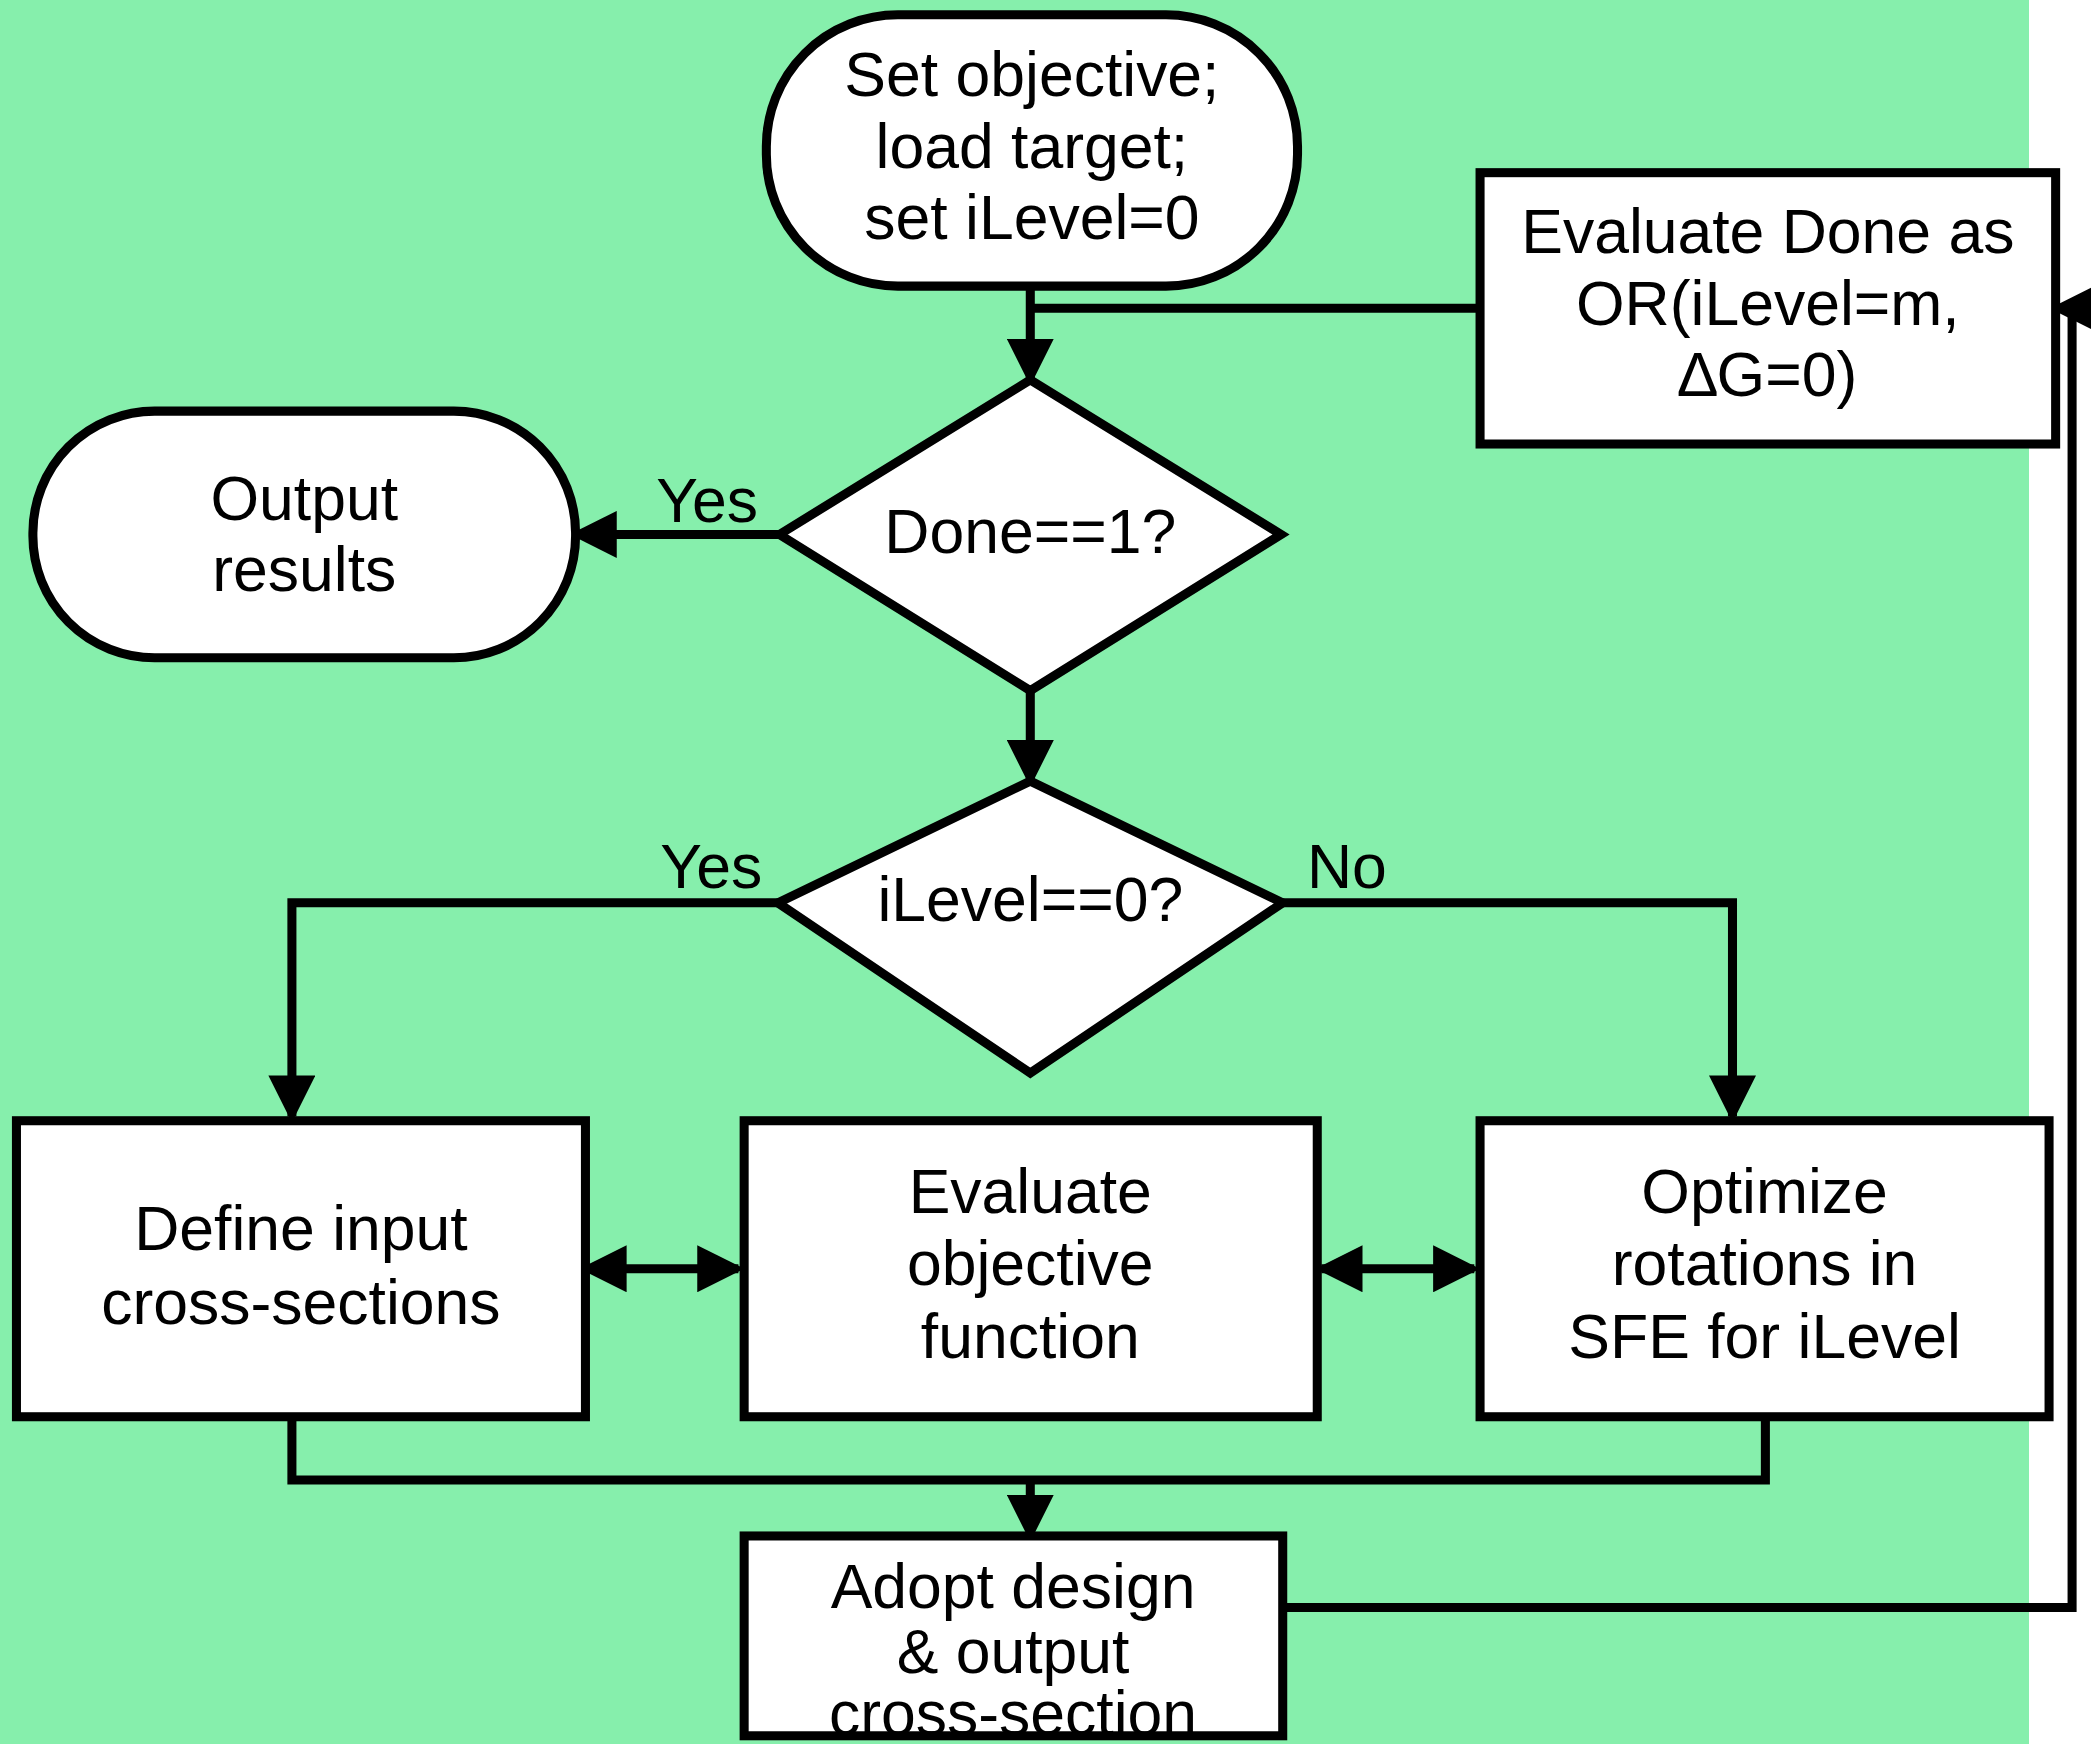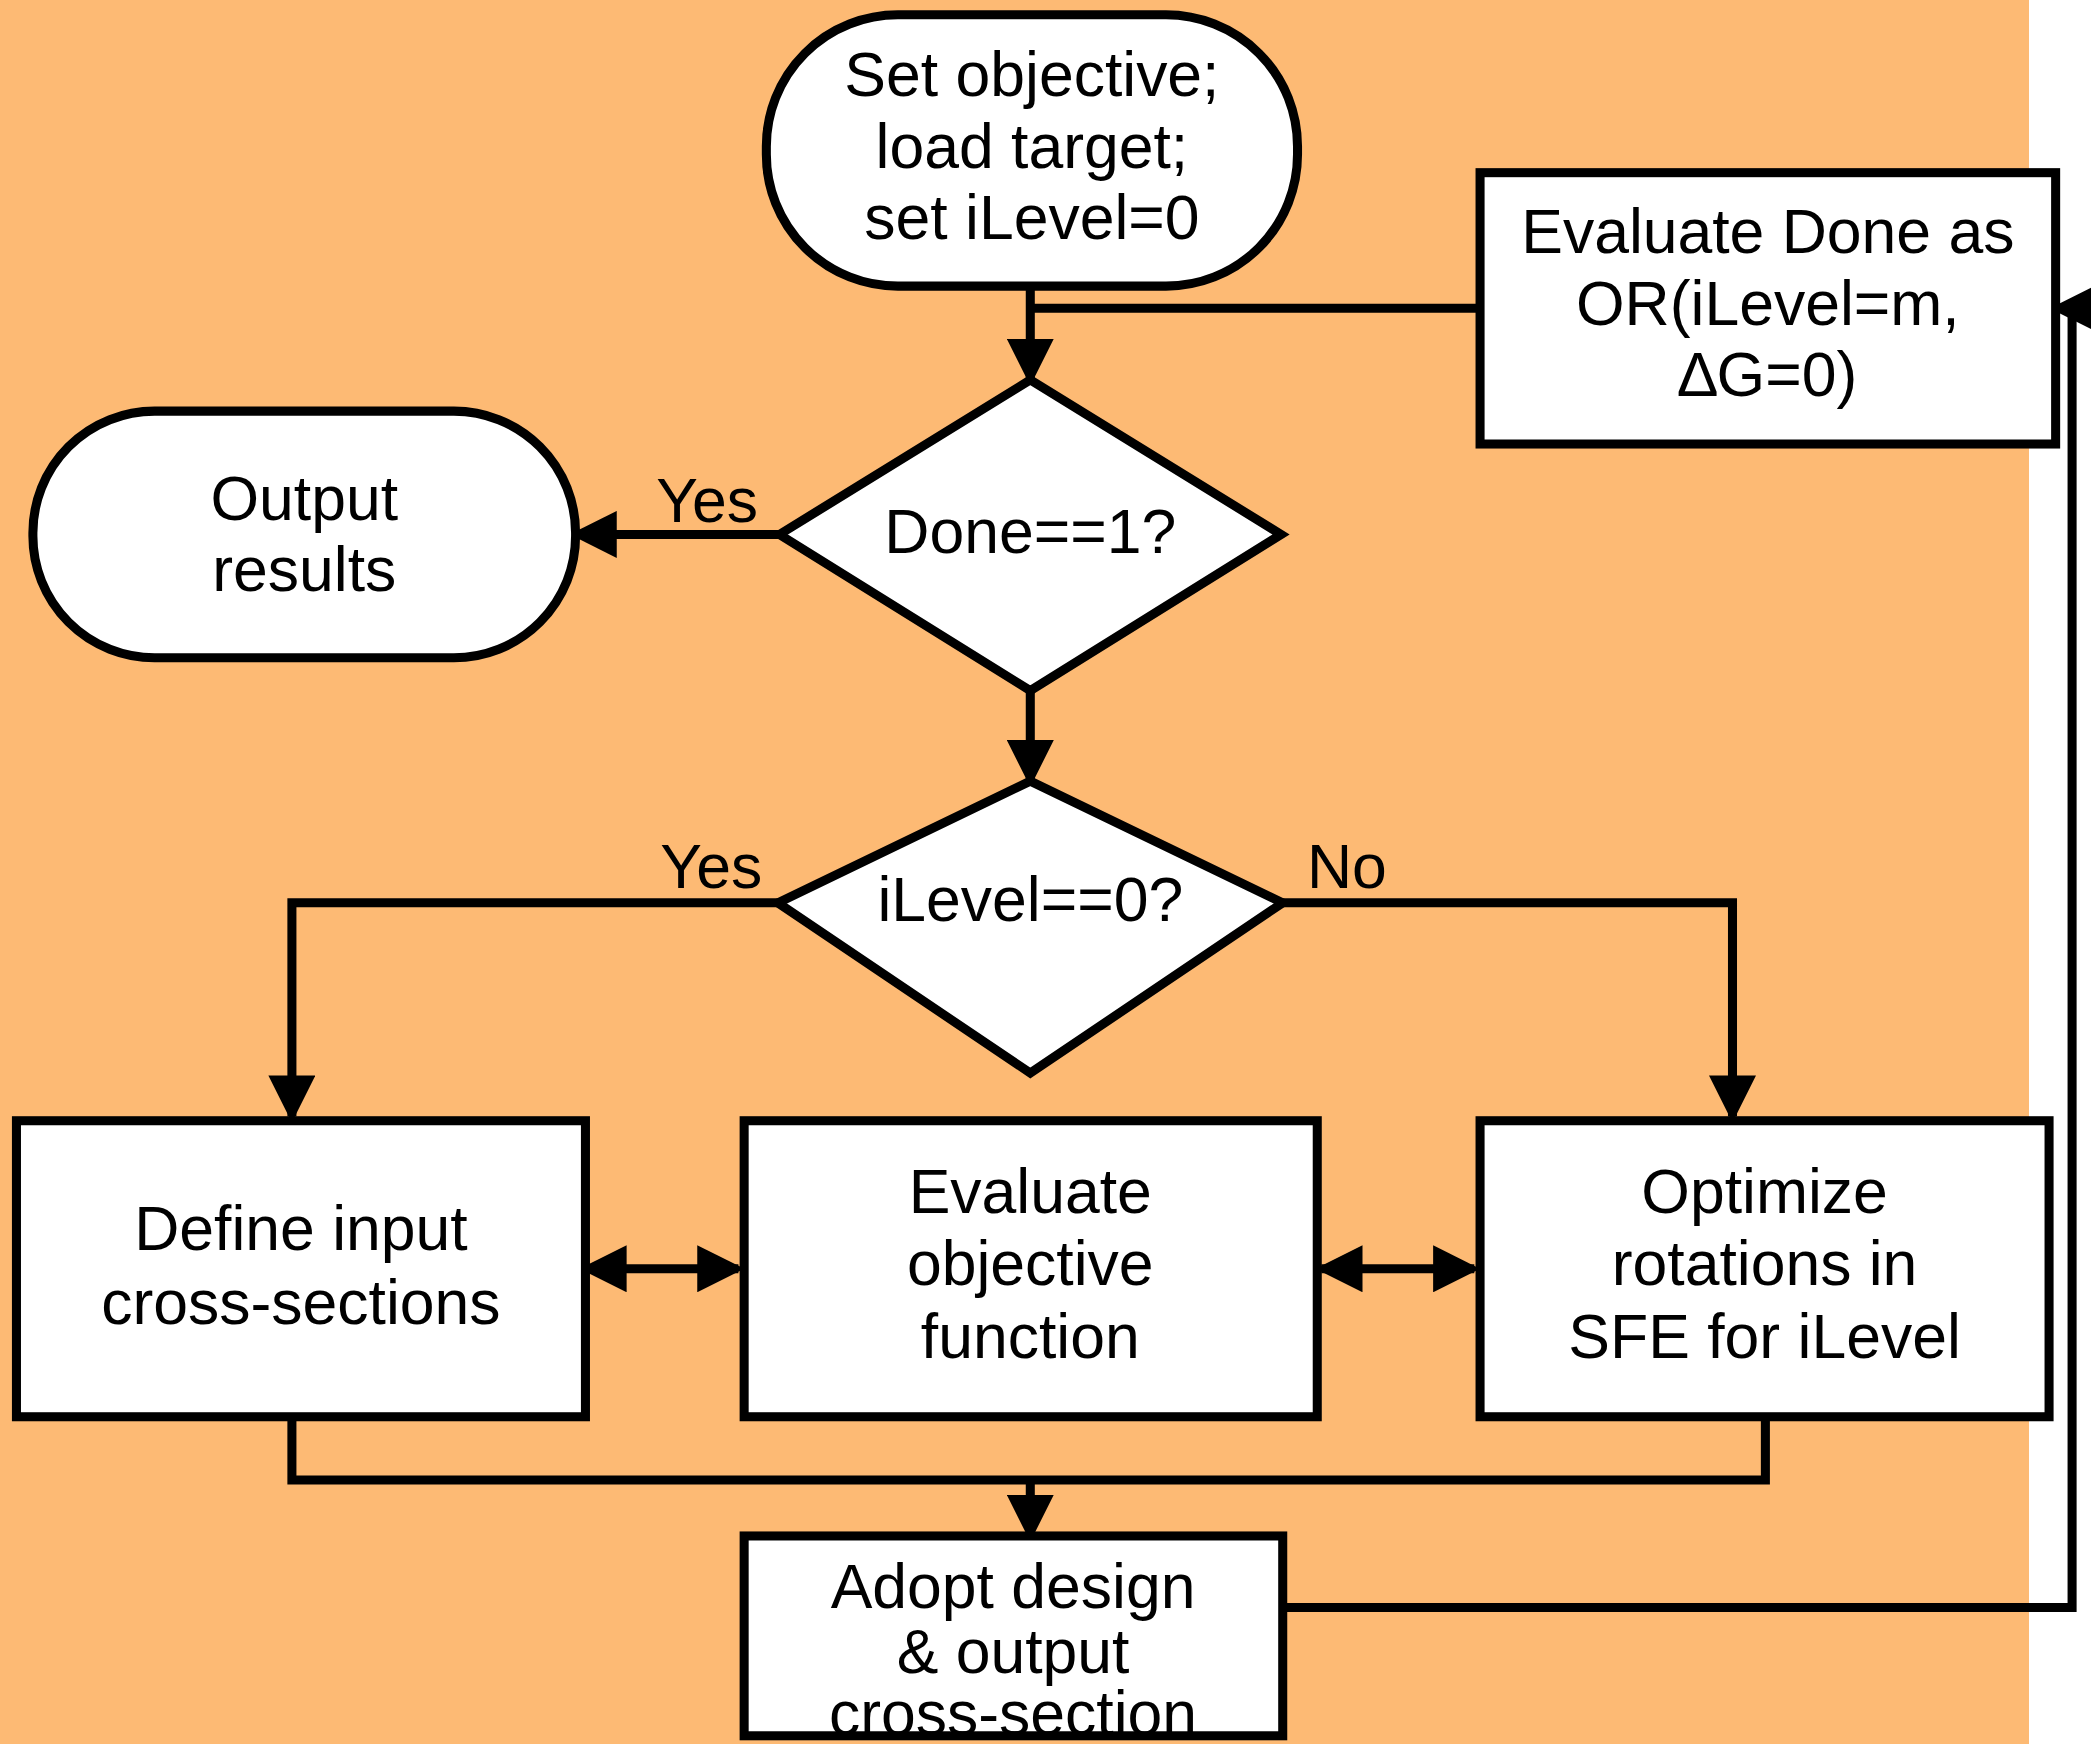--- a/index.html
+++ b/index.html
@@ -4,21 +4,21 @@
 <style>
   html, body {
     margin: 0;
     padding: 0;
     background: #ffffff;
   }
   #flowchart-root {
     position: relative;
     width: 2029px;
     height: 1744px;
-    background: #fdba74;
+    background: #86efac;
     font-family: "Liberation Sans", sans-serif;
   }
   svg#flow-svg {
     display: block;
     width: 2091px;
     height: 1744px;
   }
   .node-shape {
     fill: #ffffff;
     stroke: #000000;

